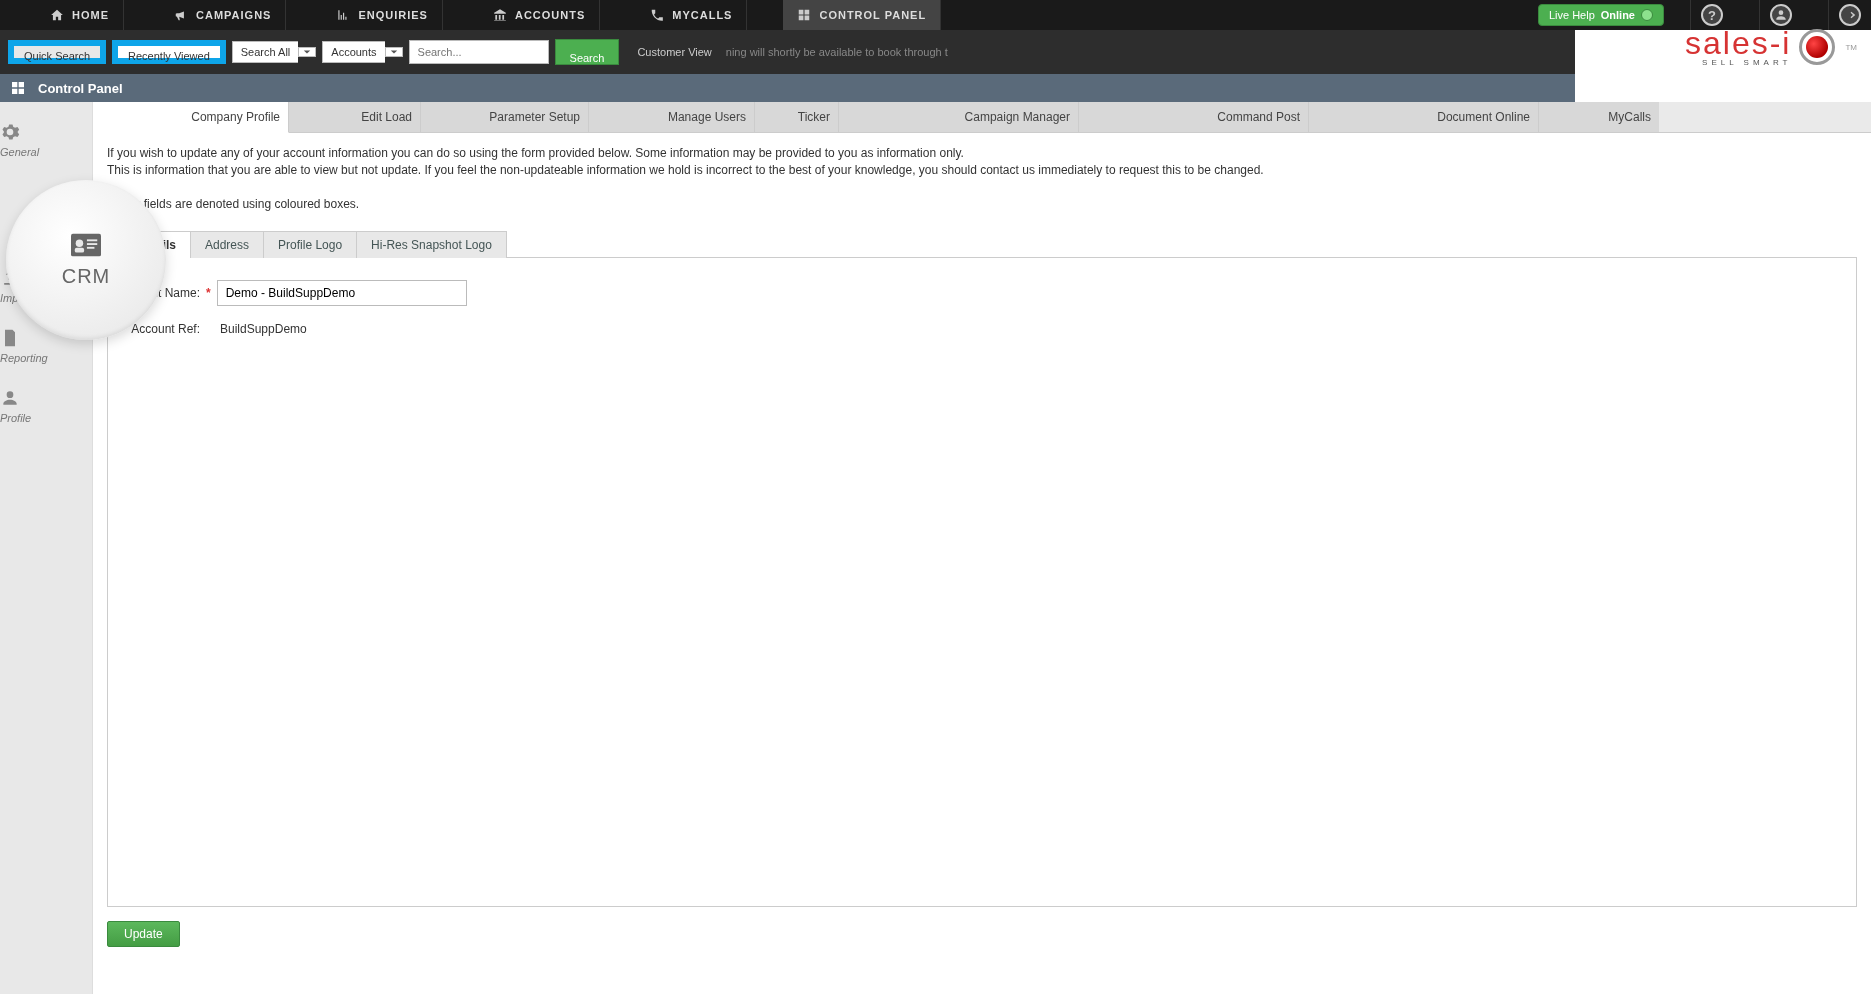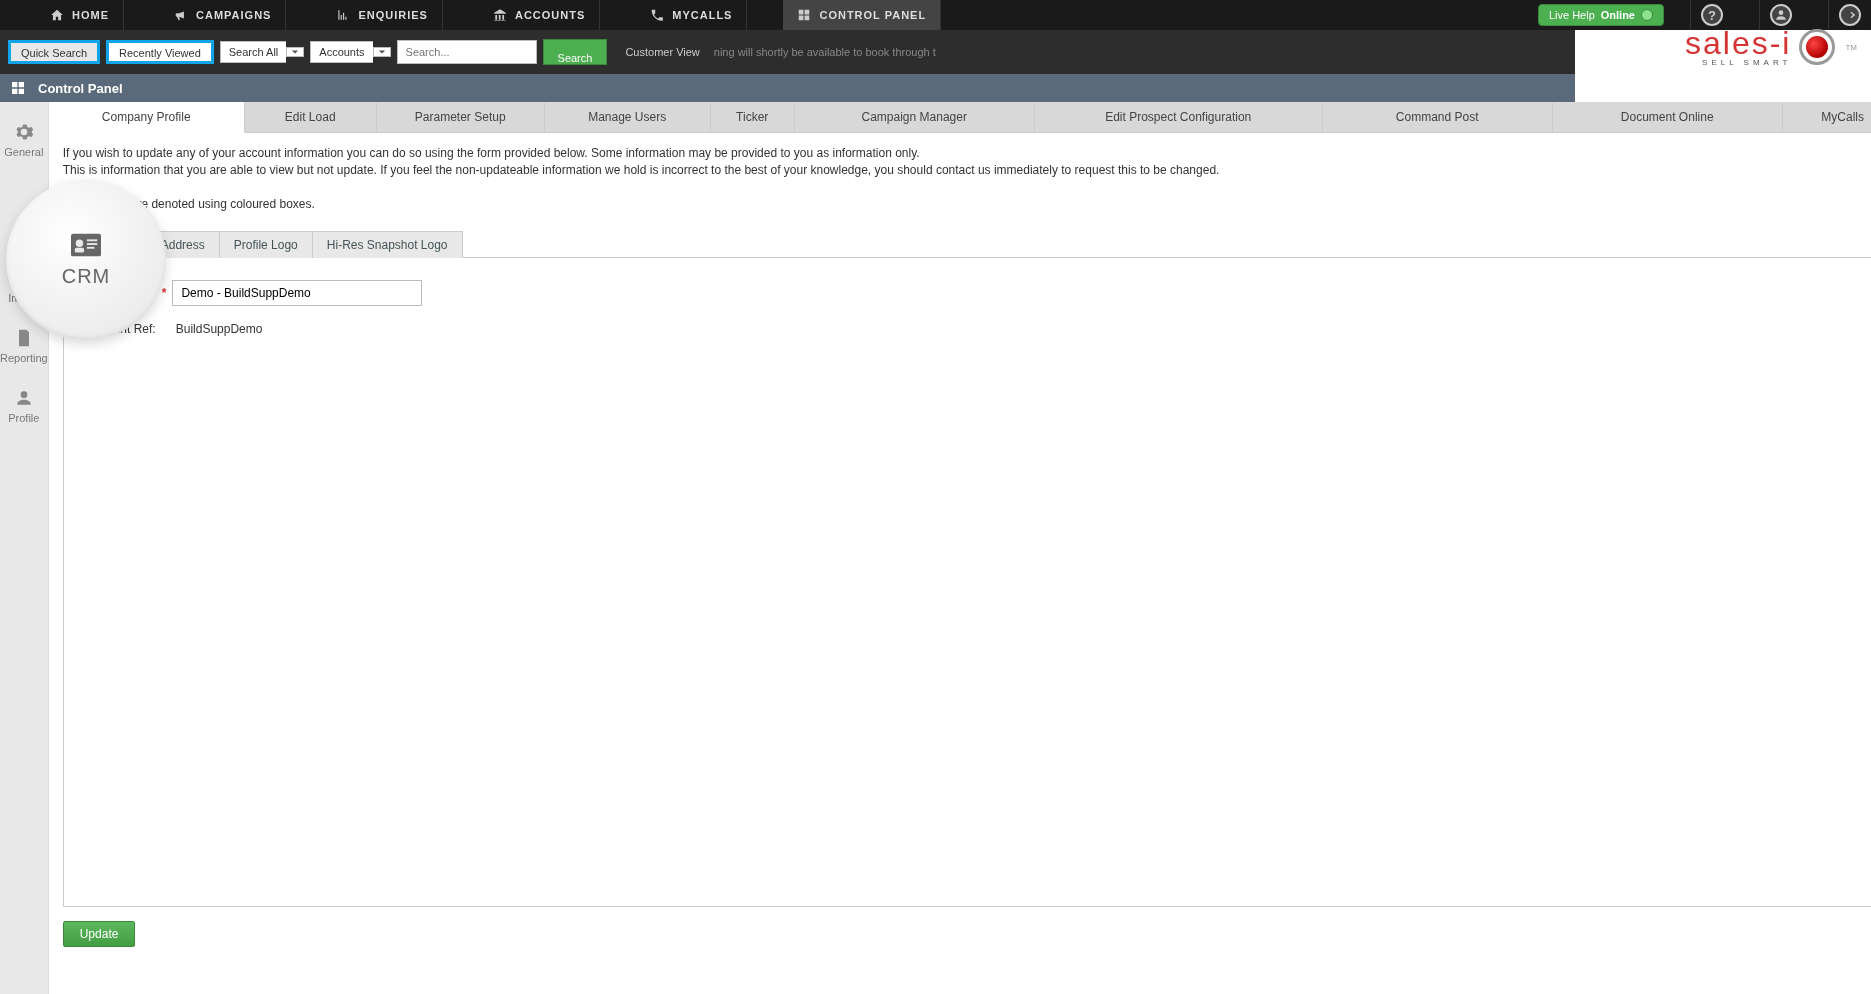--- a/index.html
+++ b/index.html
@@ -24,51 +24,51 @@
 .brand { position: absolute; right: 14px; top: 22px; display: flex; align-items: center; gap: 8px; height: 50px; }
 .brand-text { text-align: right; line-height: 1; }
 .brand-name { font-family: 'Segoe UI', Arial, sans-serif; font-size: 32px; color: #d63333; letter-spacing: 2px; font-weight: 300; }
 .brand-sub { font-size: 8px; letter-spacing: 4px; color: #555; }
 .brand-logo { width: 36px; height: 36px; border-radius: 50%; border: 3px solid #999; position: relative; }
 .brand-logo::after { content:''; position:absolute; inset:4px; border-radius:50%; background: radial-gradient(circle at 35% 35%, #ff4444 0%, #b00000 70%); }
 .brand-tm { font-size: 8px; color: #999; vertical-align: top; margin-left:2px; }
 
 
 .searchbar { background: #2d2d2d; height: 44px; display: flex; align-items: center; padding: 0 8px; gap: 6px; width: 1575px;}
-.sb-btn { background: #fff; border: 3px solid #0ea5e9; padding: 4px 10px; font-size: 11px; color: #333; cursor: pointer; height: 24px; }
+.sb-btn { background: #fff; border: 6px solid #0ea5e9; padding: 4px 10px; font-size: 11px; color: #333; cursor: pointer; height: 24px; }
 .sb-btn.grey { background: #e8e8e8; }
 .sb-select { display: flex; align-items: center; height: 24px; }
 .sb-select .lbl { background: #fff; border: 1px solid #bbb; border-right: none; padding: 4px 8px; font-size: 11px; display:flex; align-items:center; }
 .sb-select .caret { background: #fff; border: 1px solid #bbb; width: 18px; display: flex; align-items: center; justify-content: center; }
 .sb-select .caret svg { width: 8px; height: 8px; fill:#555; }
 .sb-input { height: 24px; width: 140px; border: 1px solid #bbb; padding: 0 8px; font-size: 11px; }
 .sb-search { background: #4caf50; color: #fff; border: 1px solid #3a8a3e; height: 24px; padding: 12px 14px; font-size: 11px; cursor: pointer; }
 .sb-customer { color: #ccc; font-size: 11px; margin-left: 12px; }
 .sb-ticker { color: #888; font-size: 11px; margin-left: 8px; overflow: hidden; white-space: nowrap; }
 
 
 .titlebar { background: #5a6a7a; color: #fff; height: 28px; display: flex; align-items: center; padding: 0 10px; gap: 12px; width:1575px; }
 .titlebar svg { width: 16px; height: 16px; fill: #fff; }
 .titlebar-title { font-size: 13px; font-weight: bold; }
 
 
 .body { display: flex; }
 .sidebar { width: 93px; background: #e8e8e8; min-height: 905px; display: flex; flex-direction: column; align-items: center; padding-top: 8px; gap: 0; border-right: 1px solid #ddd; }
-.sidebar-item { display: flex; flex-direction: column; align-items: center; gap: 4px; padding: 12px 0; width: 100%; color: #777; font-size: 11px; cursor: pointer; position:relative; }
+.sidebar-item { display: flex; flex-direction: column; gap: 4px; padding: 12px 0; width: 100%; color: #777; font-size: 11px; cursor: pointer; position:relative;font-style:italic; }
 .sidebar-item svg { width: 20px; height: 20px; fill: #888; }
 
 
 .crm-bubble { position: absolute; left: 6px; top: 180px; width: 160px; height: 160px; border-radius: 50%; background: radial-gradient(circle at 40% 35%, #fff 0%, #f2f2f2 50%, #e5e5e5 100%); box-shadow: 0 4px 12px rgba(0,0,0,0.15), inset 0 -2px 4px rgba(0,0,0,0.08); display: flex; flex-direction: column; align-items: center; justify-content: center; gap: 8px; z-index: 10; }
 .crm-bubble svg { width: 30px; height: 24px; fill: #666; }
 .crm-bubble .lbl { font-size: 20px; color: #666; letter-spacing: 1px; }
 
 
 .main { flex: 1; background: #fff; }
 .main-tabs { display: flex; border-bottom: 1px solid #ccc; background: #eaeaea; }
-.main-tab { flex: 0 0 auto; padding: 8px 8px; text-align: center; font-size: 12px; color: #444; border-right: 1px solid #ccc; cursor: pointer; background: #d8d8d8; }
+.main-tab { flex: 0 0 auto; padding: 8px 8px; text-align: right; font-size: 12px; color: #444; border-right: 1px solid #ccc; cursor: pointer; background: #d8d8d8; }
 .main-tab:first-child { }
 .main-tab.active { background: #fff; font-weight: normal; border-bottom: 1px solid #fff; margin-bottom:-1px; }
 .w1 { width: 196px; } .w2 { width: 132px; } .w3 { width: 168px; } .w4 { width: 166px; } .w5 { width: 84px; } .w6 { width: 240px; } .w7 { width: 288px; } .w8 { width: 230px; } .w9 { width: 230px; } .w10 { width: 120px; }
 
 .main-content { padding: 12px 14px; }
 .info-text { font-size: 12px; color: #333; line-height: 1.4; }
 .mandatory-note { margin-top: 18px; font-size: 12px; }
 
 .subtabs { display: inline-flex; margin-top: 20px; border: 1px solid #ccc; border-bottom: none; background:#e8e8e8;}
 .subtab { padding: 6px 14px; font-size: 12px; border-right: 1px solid #ccc; background: #e8e8e8; cursor: pointer; color:#455; }
@@ -238,21 +238,20 @@
   </div>
 
   <div class="main">
     <div class="main-tabs">
       <div class="main-tab active w1">Company Profile</div>
       <div class="main-tab w2">Edit Load</div>
       <div class="main-tab w3">Parameter Setup</div>
       <div class="main-tab w4">Manage Users</div>
       <div class="main-tab w5">Ticker</div>
       <div class="main-tab w6">Campaign Manager</div>
-      <div class="main-tab w7">Edit Prospect Configuration</div>
       <div class="main-tab w8">Command Post</div>
       <div class="main-tab w9">Document Online</div>
       <div class="main-tab w10" style="border-right:none">MyCalls</div>
     </div>
 
     <div class="main-content">
       <div class="info-text">If you wish to update any of your account information you can do so using the form provided below. Some information may be provided to you as information only.</div>
       <div class="info-text">This is information that you are able to view but not update. If you feel the non-updateable information we hold is incorrect to the best of your knowledge, you should contact us immediately to request this to be changed.</div>
       <div class="mandatory-note">datory fields are denoted using coloured boxes.</div>
 

